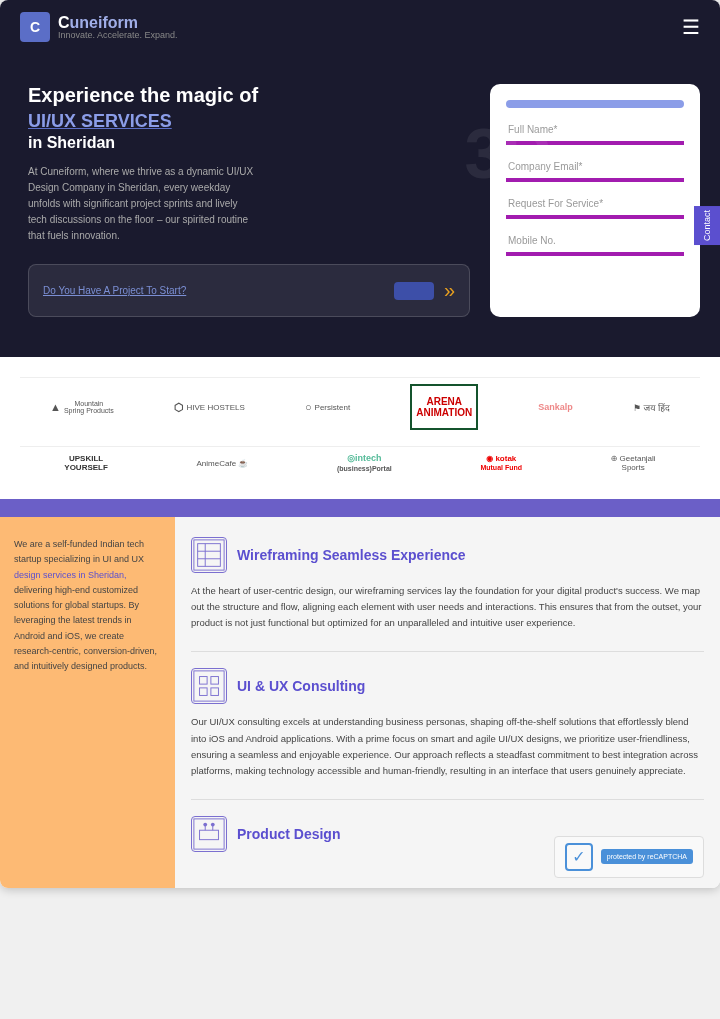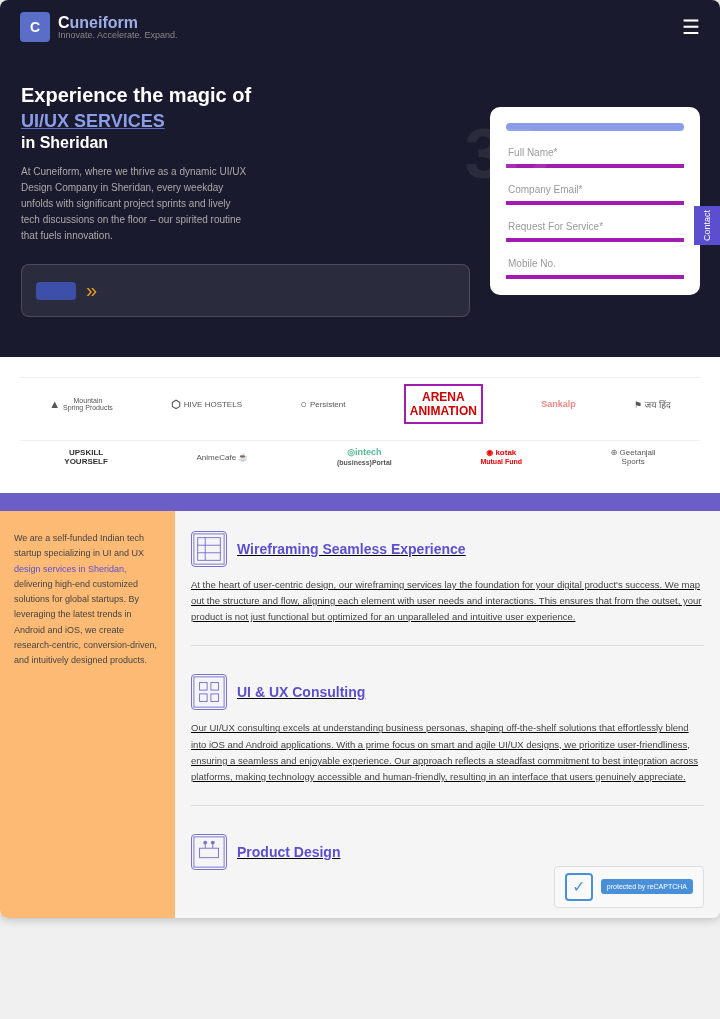--- a/index.html
+++ b/index.html
@@ -52,25 +52,24 @@
     }
     .hamburger {
       color: white;
       font-size: 20px;
       cursor: pointer;
     }
 
     
     .hero {
       background: #1a1a2e;
-      padding: 30px 20px 40px 21px;
+      padding: 30px 20px 40px 28px;
       display: flex;
       gap: 20px;
       position: relative;
-      align-items: center;
     }
 
     .hero-left {
       flex: 1;
     }
     .hero-title-main {
       color: white;
       font-size: 20px;
       font-weight: bold;
       margin-bottom: 4px;
@@ -260,22 +259,21 @@
     .sidebar-text .accent {
       color: #5b4fcf;
     }
 
     .services-main {
       flex: 1;
       padding: 20px 16px;
     }
 
     .service-item {
-      margin-bottom: 28px;
-      text-decoration: underline;
+      margin-bottom: 16px;
     }
     .service-item-header {
       display: flex;
       align-items: center;
       gap: 10px;
       margin-bottom: 10px;
     }
     .service-icon {
       width: 36px;
       height: 36px;
@@ -361,20 +359,21 @@
   </nav>
 
   <section class="hero">
     <div class="hero-left">
       <div class="hero-title-main">Experience the magic of</div>
       <div class="hero-title-accent">UI/UX SERVICES</div>
       <div class="hero-title-location">in Sheridan</div>
       <div class="hero-3d-text">3D</div>
       <div class="hero-description">At Cuneiform, where we thrive as a dynamic UI/UX Design Company in Sheridan, every weekday unfolds with significant project sprints and lively tech discussions on the floor – our spirited routine that fuels innovation.</div>
       <div class="cta-box">
+        <span class="cta-text">Do You Have A Project To Start?</span>
         <div class="cta-input-box"></div>
         <div class="cta-arrow">»</div>
       </div>
     </div>
 
     <div class="hero-form">
       <div class="form-top-bar"></div>
       <input class="form-input" type="text" placeholder="Full Name*" style="">
       <input class="form-input" type="email" placeholder="Company Email*" style="">
       <input class="form-input" type="text" placeholder="Request For Service*" style="">
@@ -393,21 +392,21 @@
         </div>
         <div class="logo-item">
           <span class="logo-sym">⬡</span>
           <span style="font-size:8px;">HIVE HOSTELS</span>
         </div>
         <div class="logo-item">
           <span class="logo-sym">○</span>
           <span style="font-size:8px;">Persistent</span>
         </div>
         <div class="logo-item">
-          <span style="display:inline-block;border:2px solid #a21caf;color:#c00;font-size:12px;padding:4px 4px;font-weight:bold;">ARENA<br>ANIMATION</span>
+          <span style="display:inline-block;border:2px solid #14532d;color:#c00;font-size:10px;padding:10px 4px;font-weight:bold;">ARENA<br>ANIMATION</span>
         </div>
         <div class="logo-item">
           <span style="font-size:9px;color:#e88;font-weight:bold;">Sankalp</span>
         </div>
         <div class="logo-item">
           <span style="font-size:9px;">⚑ जय हिंद</span>
         </div>
       </div>
       <div class="logos-row">
         <div class="logo-item">

